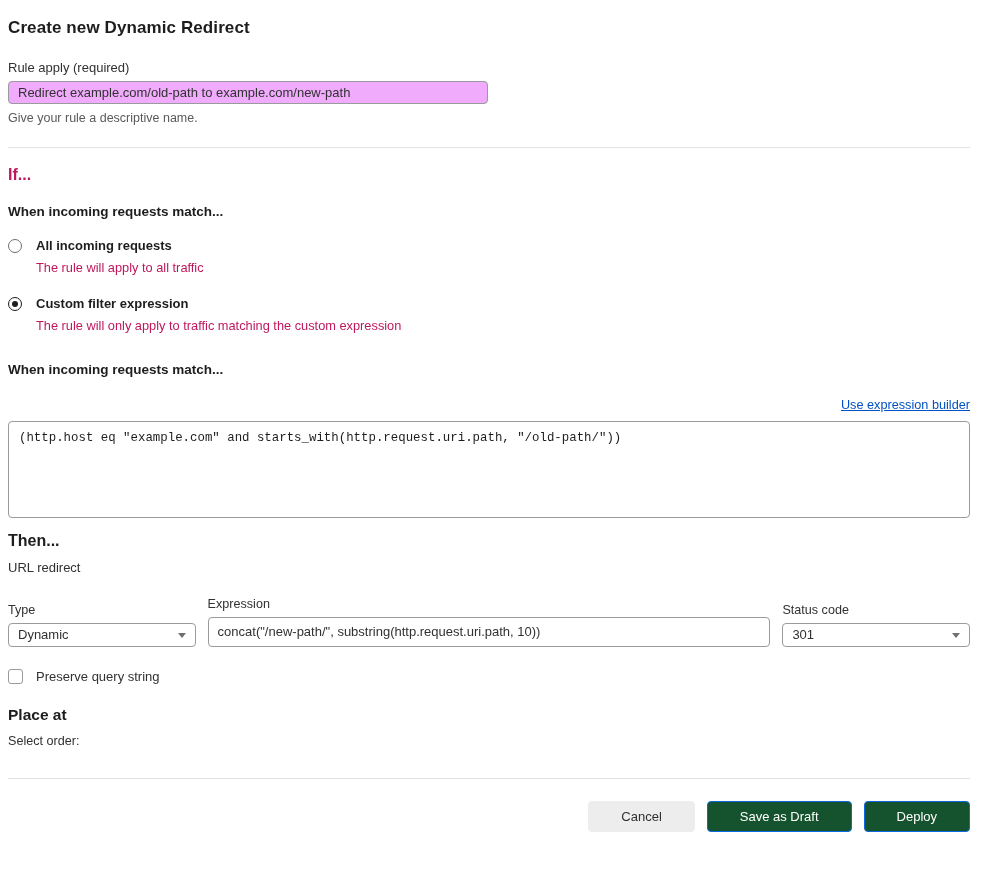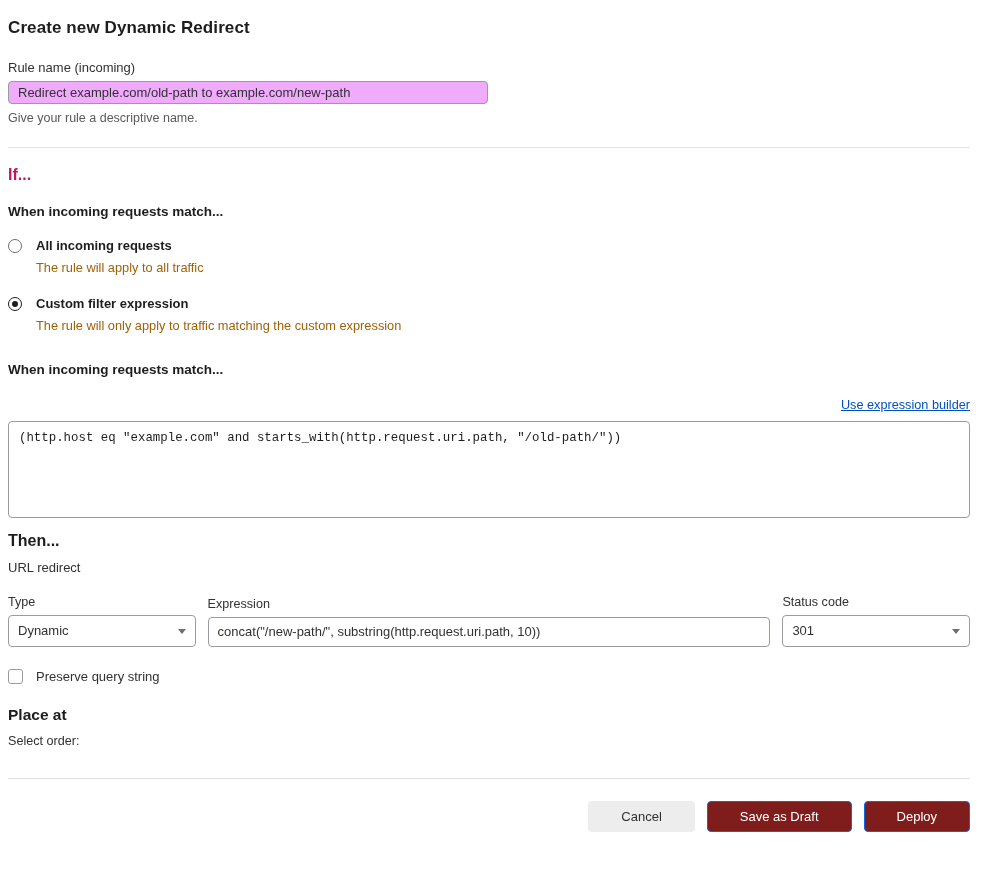--- a/index.html
+++ b/index.html
@@ -95,21 +95,21 @@
   .radio-texts { line-height: 1.45; }
   .radio-title {
     font-size: 13px;
     font-weight: bold;
     color: #1d1d1d;
     display: block;
     margin-bottom: 3px;
   }
   .radio-desc {
     font-size: 12.8px;
-    color: #a16207;
+    color: #be185d;
     display: block;
   }
   .expr-link-row {
     text-align: right;
     margin-bottom: 8px;
   }
   .link {
     font-size: 12.7px;
     color: #0051c3;
     text-decoration: underline;
@@ -149,21 +149,21 @@
   .col-type { width: 190px; }
   .col-expr { width: 570px; margin-top: 8px; }
   .col-status { width: 190px; }
   .small-label {
     font-size: 12.6px;
     color: #313131;
     margin-bottom: 6px;
   }
   .select {
     position: relative;
-    height: 32px;
+    height: 24px;
     border: 1px solid #999b9e;
     border-radius: 4px;
     background: #fff;
     display: flex;
     align-items: center;
     padding: 0 9px;
     font-size: 13px;
     color: #313131;
     cursor: pointer;
   }
@@ -240,34 +240,34 @@
     display: inline-flex;
     align-items: center;
     justify-content: center;
   }
   .btn-secondary {
     background: #ededed;
     color: #313131;
     border-color: #ededed;
   }
   .btn-primary {
-    background: #7f1d1d;
+    background: #14532d;
     color: #ffffff;
     border-color: #0d67dd;
   }
 </style>
 </head>
 <body>
 
 <div class="page">
 
   <h1 class="page-title">Create new Dynamic Redirect</h1>
 
   <div>
-    <div class="field-label">Rule name (incoming)</div>
+    <div class="field-label">Rule apply (required)</div>
     <input class="text-input" type="text" value="Redirect example.com/old-path to example.com/new-path" style="">
     <div class="help-text">Give your rule a descriptive name.</div>
   </div>
 
   <hr class="divider">
 
   <h2 class="section-heading">If...</h2>
 
   <div class="sub-heading">When incoming requests match...</div>
 

